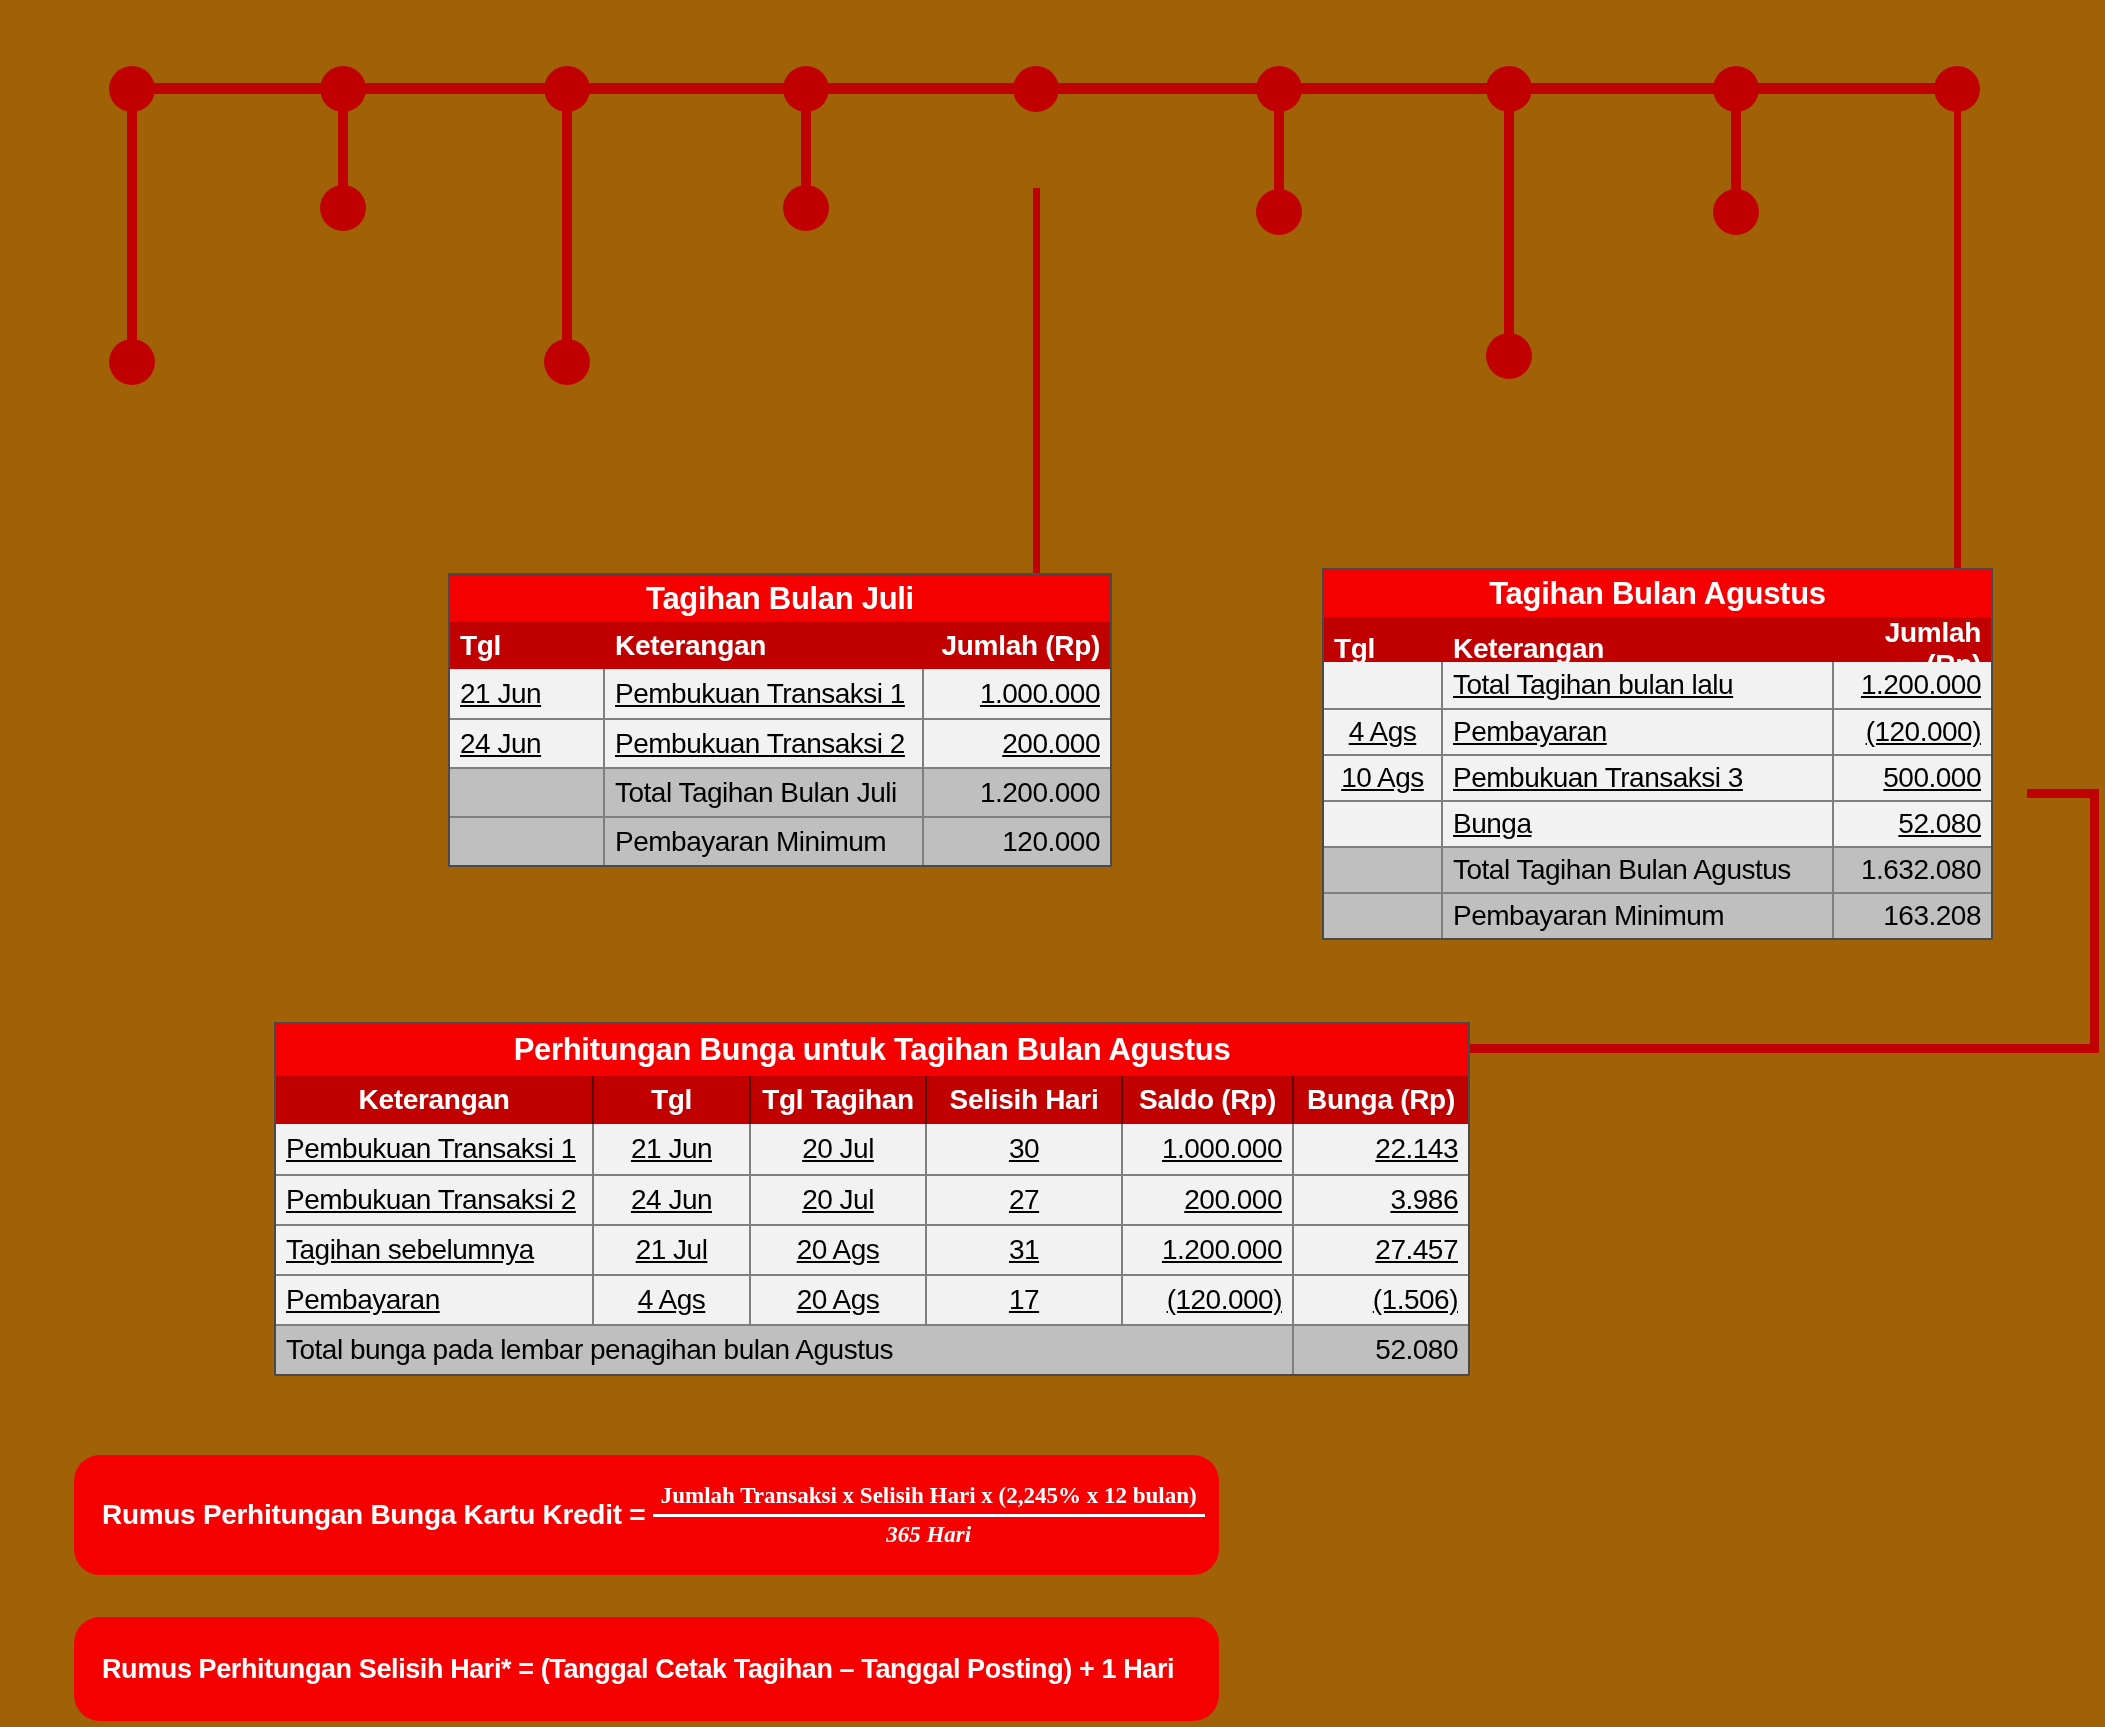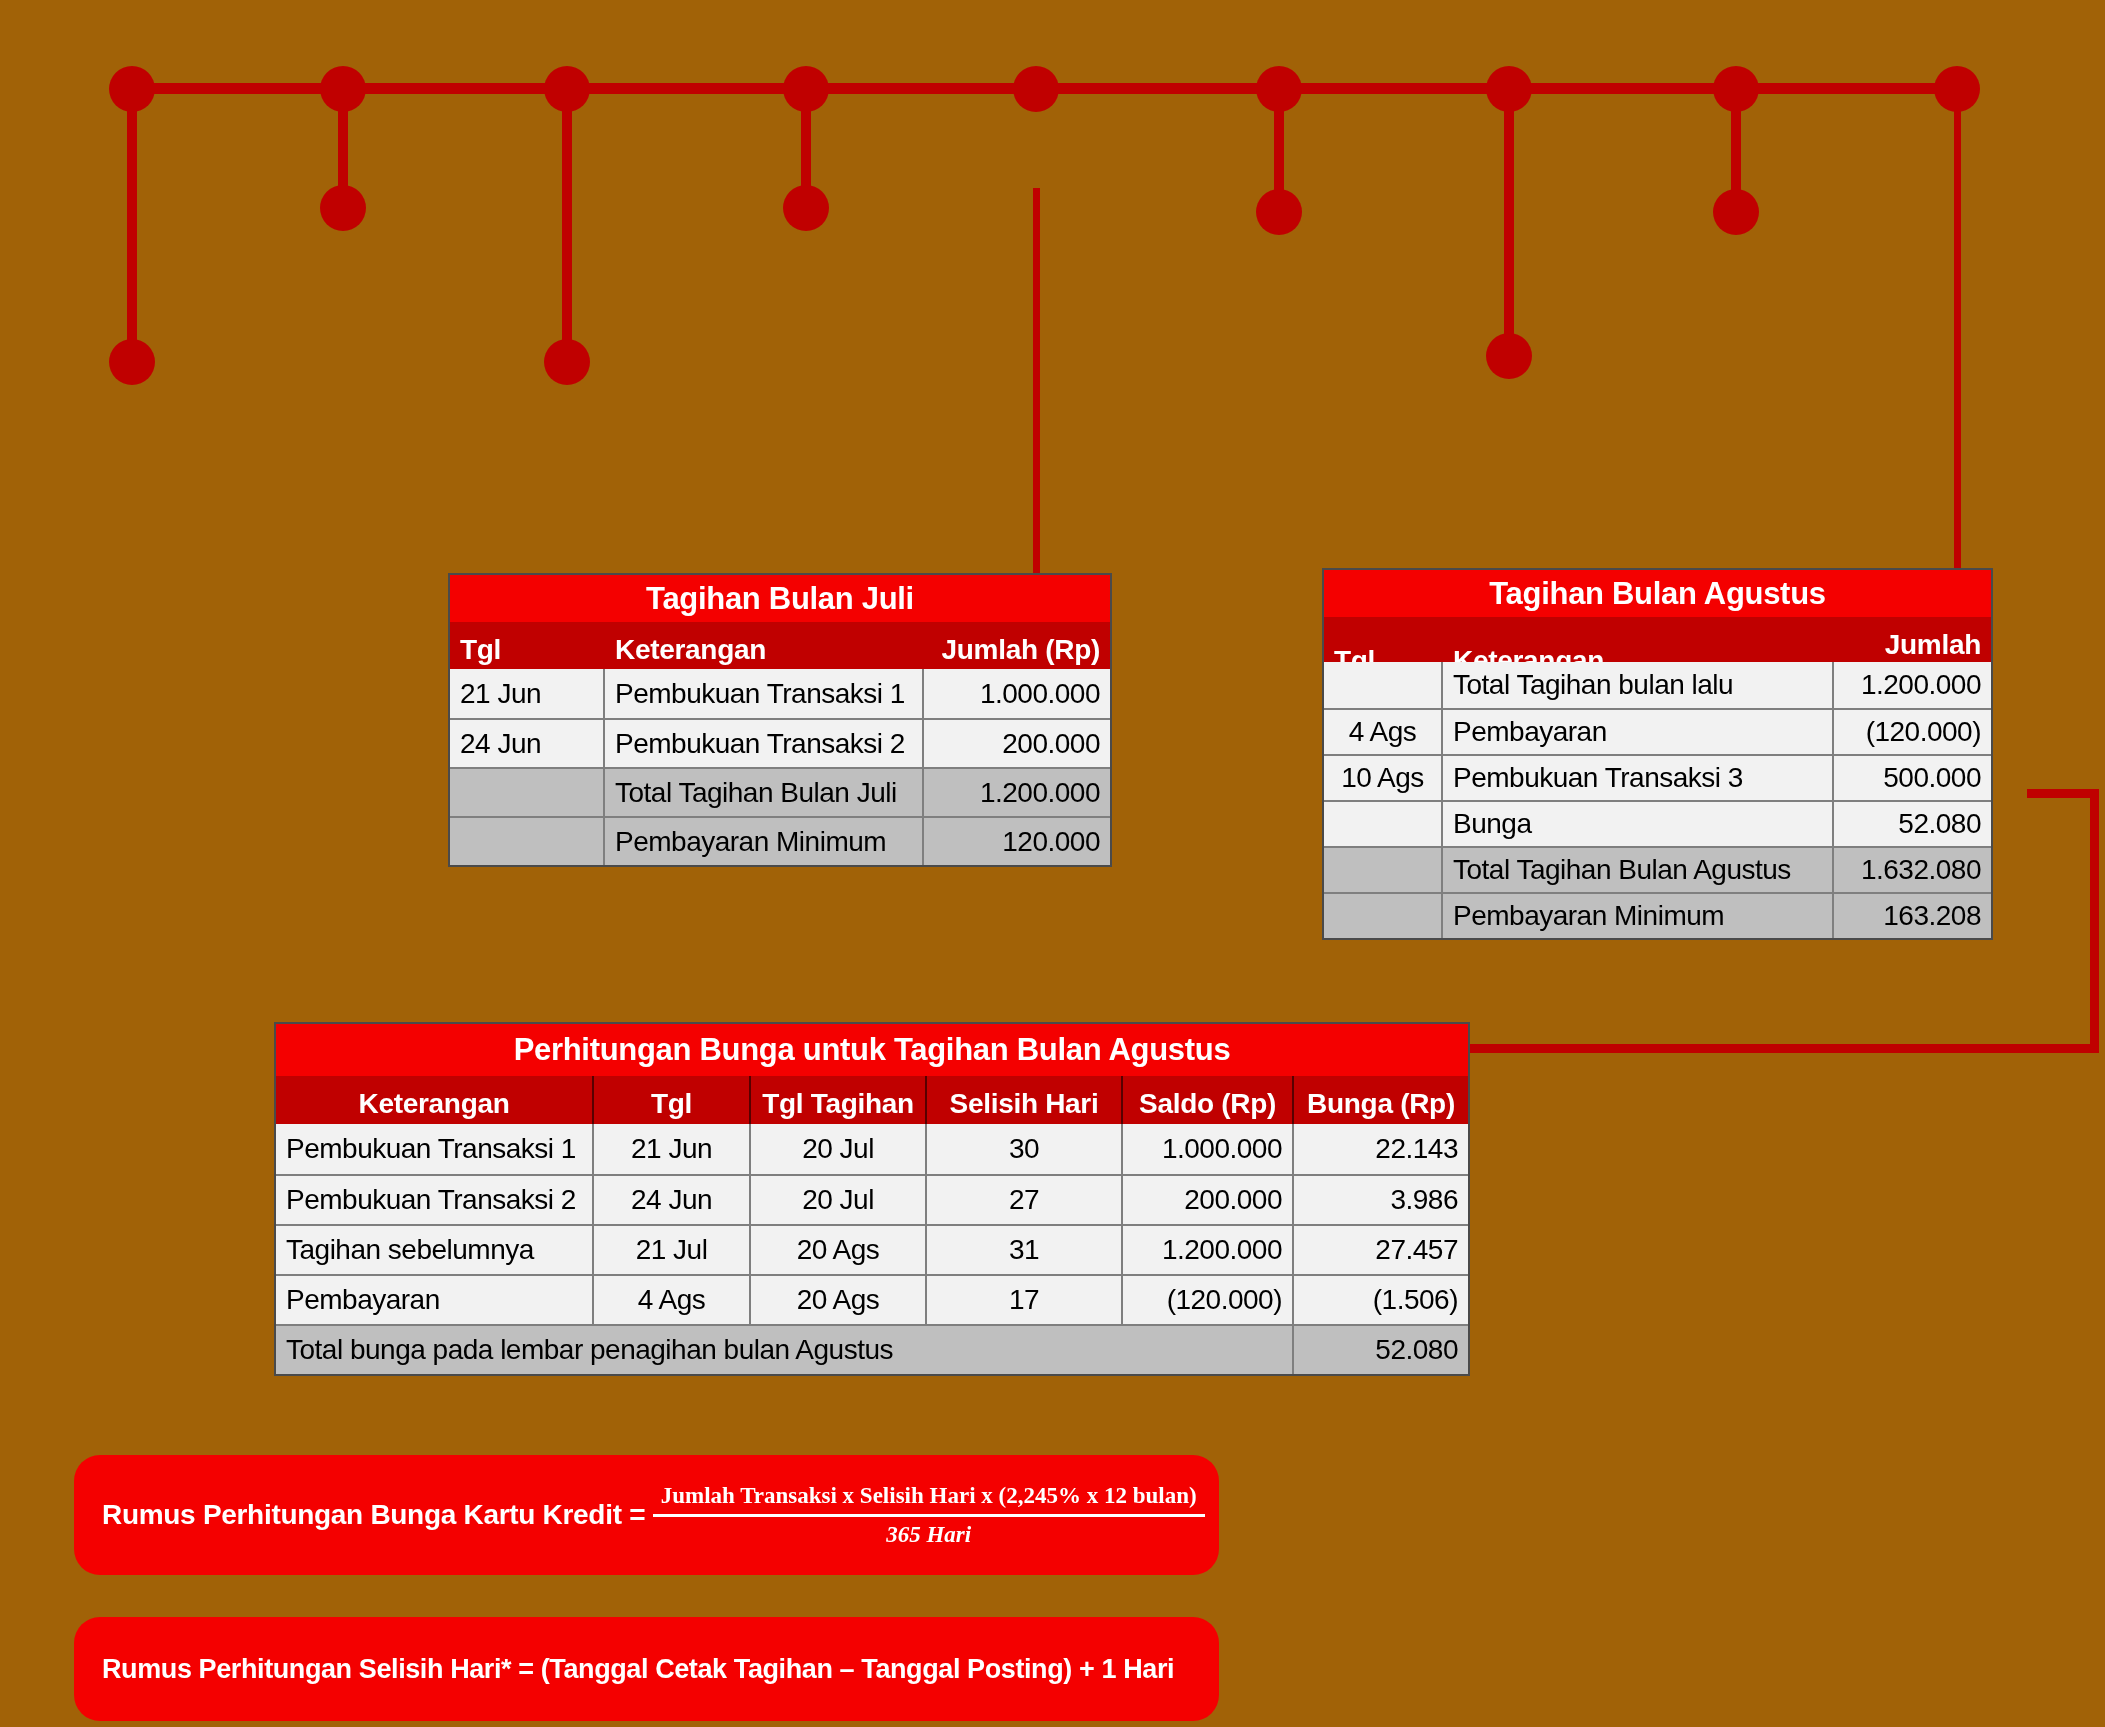--- a/index.html
+++ b/index.html
@@ -23,34 +23,34 @@
   .t-title{
     color:#fff;font-weight:bold;font-size:31px;
     display:flex;align-items:center;justify-content:center;
     letter-spacing:-0.3px;
   }
   .t-head{
     display:grid;grid-template-columns:var(--cols);
     color:#fff;font-weight:bold;font-size:28px;
     align-items:stretch;
   }
-  .t-hcell{display:flex;align-items:center;padding:12px 10px;letter-spacing:-0.3px;box-sizing:border-box;}
+  .t-hcell{display:flex;align-items:center;padding:0 10px;letter-spacing:-0.3px;box-sizing:border-box;}
   .t-rows{display:flex;flex-direction:column;}
   .t-row{display:grid;grid-template-columns:var(--cols);}
   .t-row + .t-row .t-cell{border-top:2px solid #7f7f7f;}
   .t-cell{
     display:flex;align-items:center;
     height:var(--rowh);
     padding:0 10px;font-size:28px;color:#000;
     letter-spacing:-0.5px;box-sizing:border-box;
     border-right:2px solid #7f7f7f;
     overflow:hidden;white-space:nowrap;
   }
   .t-cell:last-child{border-right:none;}
-  .k-light .t-cell{background:#F2F2F2;}
+  .k-light .t-cell{background:#F2F2F2;text-decoration:underline;}
   .k-gray  .t-cell{background:#BFBFBF;}
   .al{justify-content:flex-start;text-align:left;}
   .ac{justify-content:center;text-align:center;}
   .ar{justify-content:flex-end;text-align:right;}
   
   .t-bunga .t-hcell{border-right:2px solid rgba(0,0,0,0.55);justify-content:center;}
   .t-bunga .t-hcell:last-child{border-right:none;}
   
   .t-foot{display:grid;grid-template-columns:var(--fcols);}
   .t-foot .t-cell{border-top:2px solid #7f7f7f;background:#BFBFBF;}

